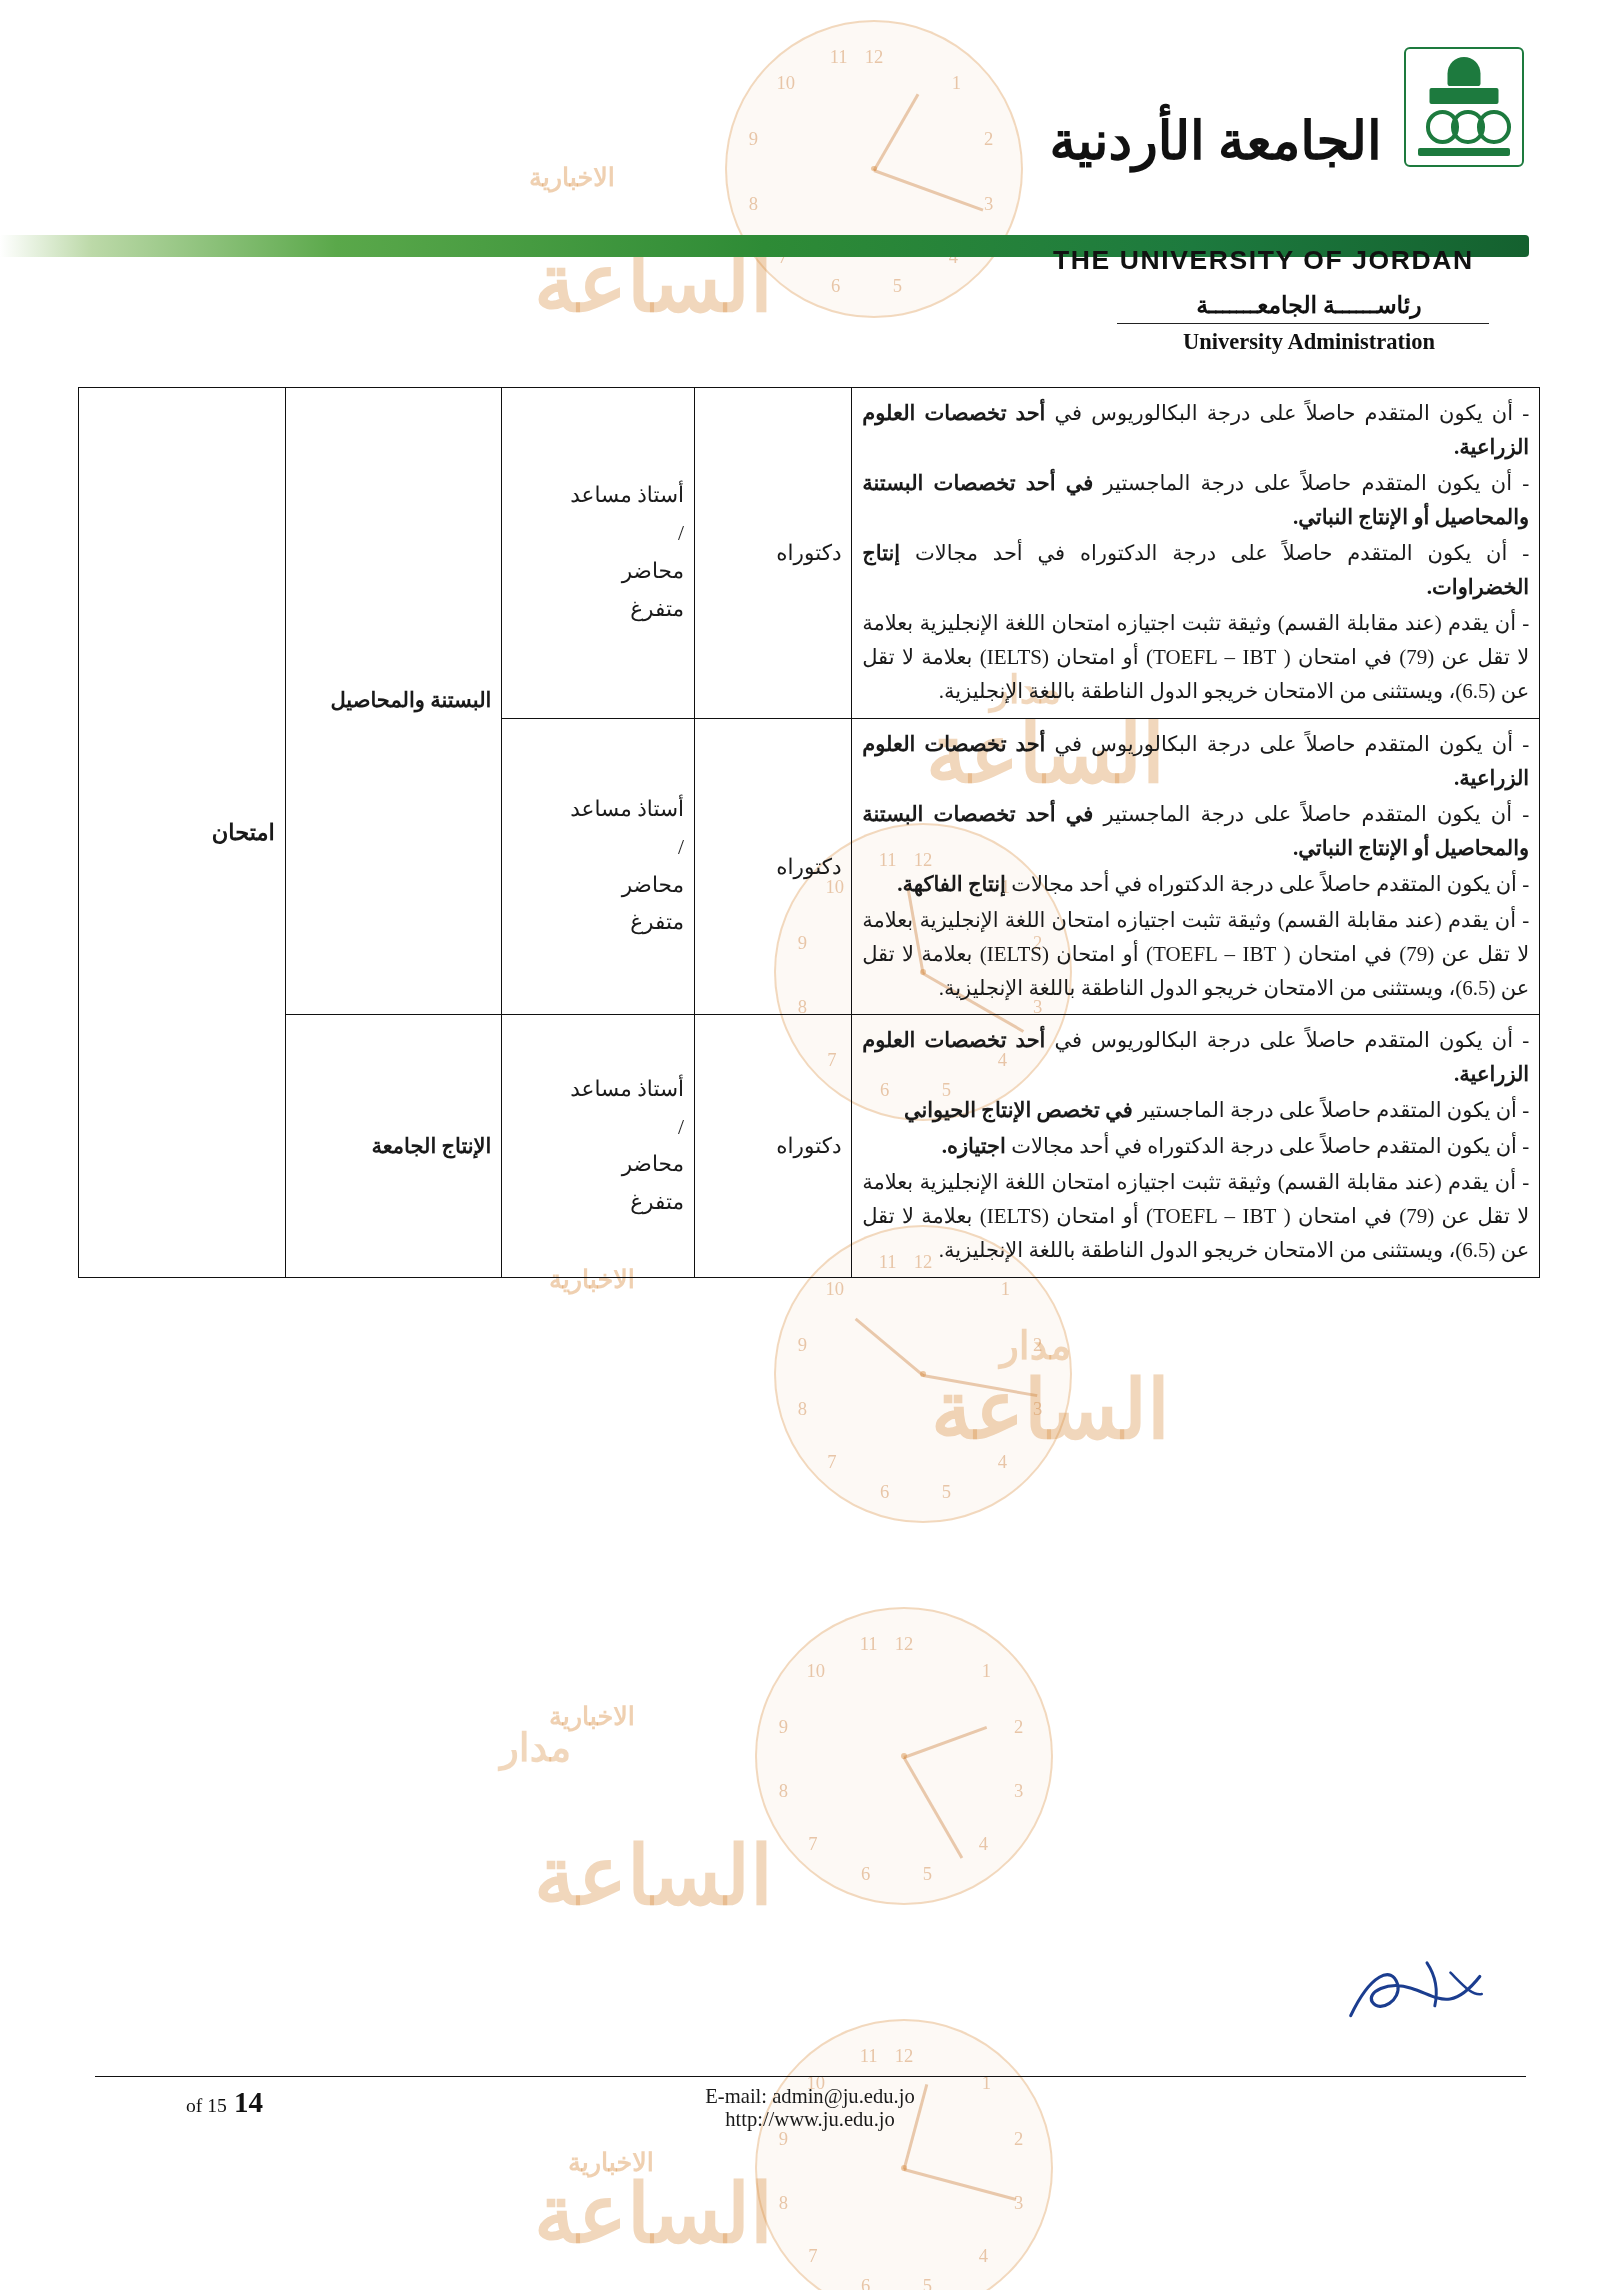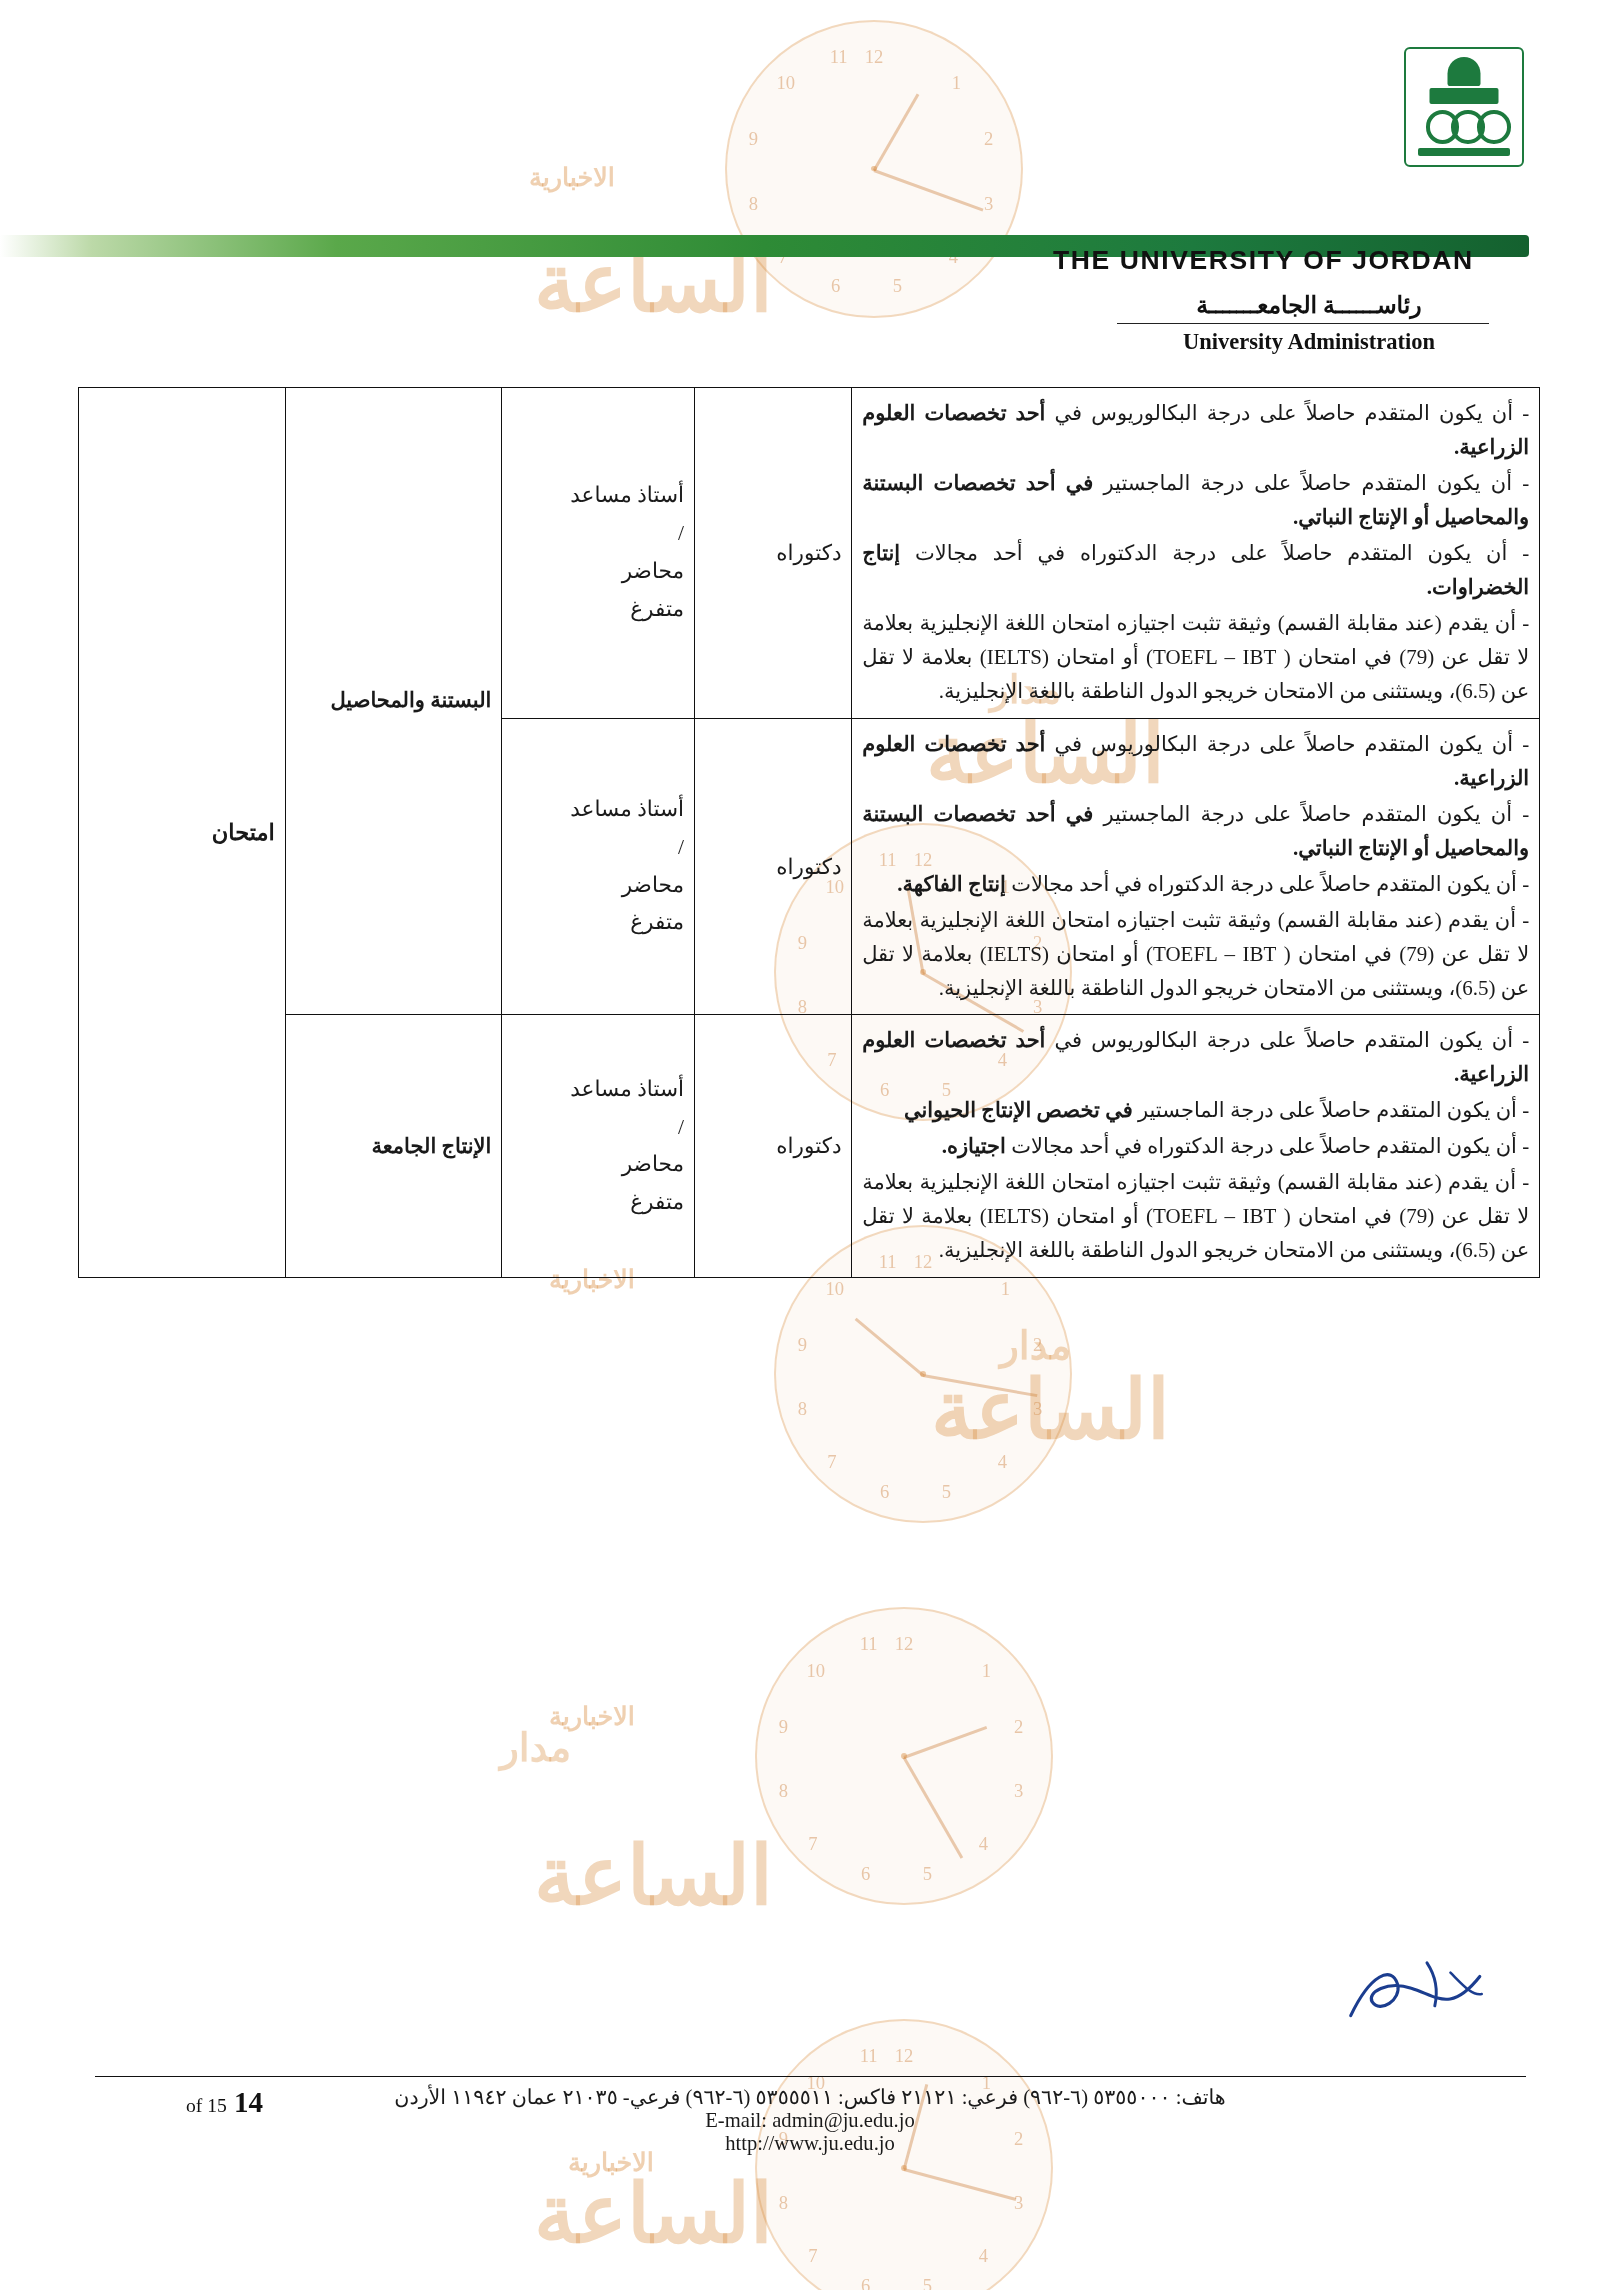--- a/index.html
+++ b/index.html
@@ -240,20 +240,21 @@
     <div class="logo-shield">
       <div class="dome"></div>
       <div class="book"></div>
       <div class="ring r1"></div>
       <div class="ring r2"></div>
       <div class="ring r3"></div>
       <div class="base"></div>
     </div>
   </div>
 
+  <div class="ar-title">الجامعة الأردنية</div>
   <div class="green-bar"></div>
   <div class="en-title">THE UNIVERSITY OF JORDAN</div>
   <div class="sub-ar">رئاســــــة الجامعـــــــة</div>
   <div class="sub-rule"></div>
   <div class="sub-en">University Administration</div>
 </div>
 
 <div class="table-wrap">
   <table class="tbl">
     <tbody>
@@ -301,17 +302,16 @@
     <path d="M120,18 C132,30 142,42 152,40" fill="none" stroke="#1b3d8f" stroke-width="2.6" stroke-linecap="round"></path>
   </svg>
 </div>
 
 <div class="pagenum">
   <span>14</span> <span class="small">of 15</span>
 </div>
 
 <div class="footer">
   <div class="rule"></div>
-  <div class="l1">هاتف: ٥٣٥٥٠٠٠ (٦-٩٦٢)  فرعي: ٢١١٢١     فاكس: ٥٣٥٥٥١١ (٦-٩٦٢) فرعي- ٢١٠٣٥  عمان ١١٩٤٢ الأردن</div>
   <div class="l3">E-mail: admin@ju.edu.jo</div>
   <div class="l4">http://www.ju.edu.jo</div>
 </div>
 
 
 </body></html>

